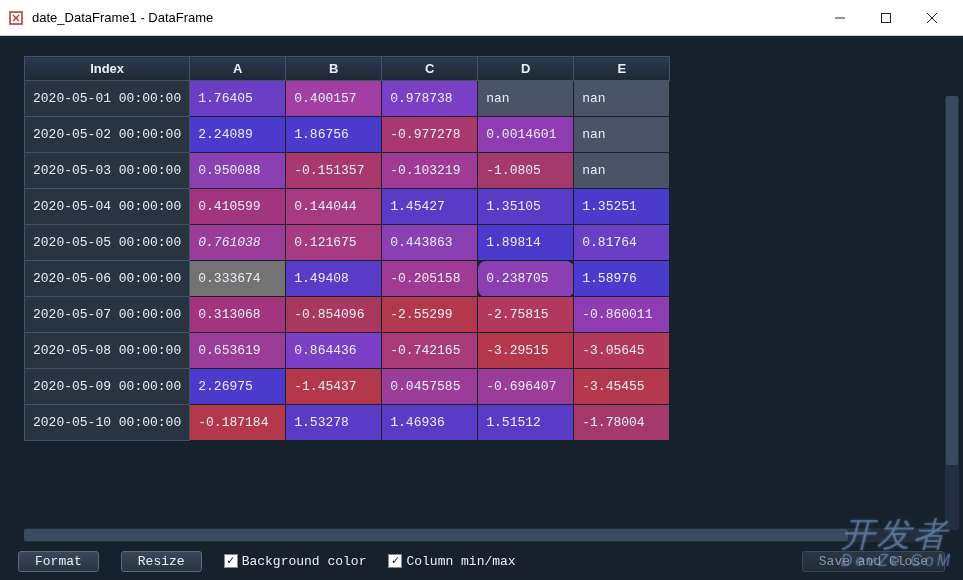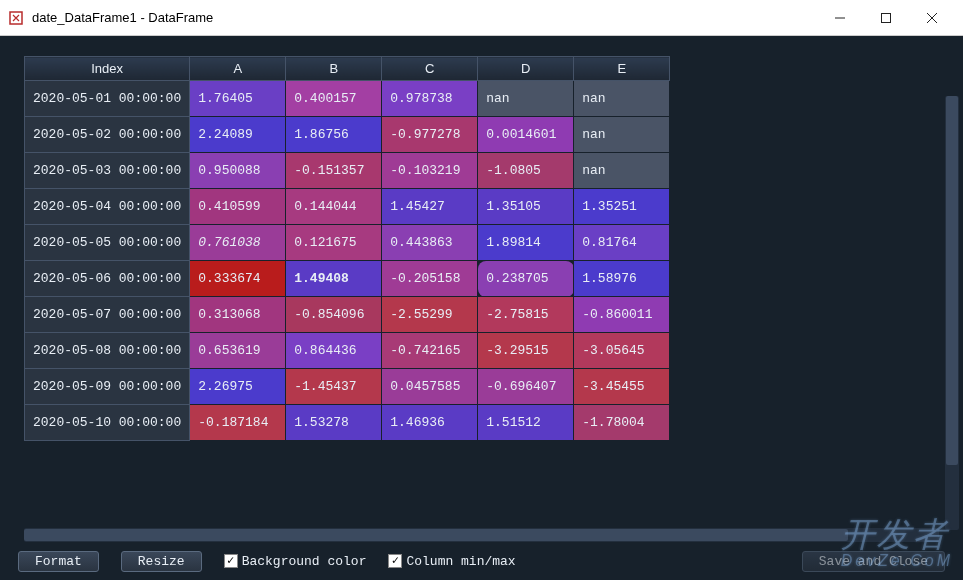--- a/index.html
+++ b/index.html
@@ -41,21 +41,21 @@
 }
 .data-table th, .data-table td {
   height: 36px; border: 1px solid #17212b;
   font-family: "Consolas","Courier New",monospace; font-size: 13px;
   text-align: left; padding: 0 8px; color: #e8eef5;
   white-space: nowrap; overflow: hidden;
 }
 .data-table thead th {
   height: 24px;
   background: linear-gradient(#2d3b4f, #1e2733);
-  border: 1px solid #455368; font-weight: normal; text-align: center;
+  border: 1px solid #455368; font-weight: bold; text-align: center;
   color: #e8eef5; font-family: "Segoe UI",sans-serif; font-size: 13px;
 }
 .index-col { width: 160px; }
 .val-col { width: 96px; }
 .index-cell {
   background: #2a3441; border: 1px solid #455368 !important;
   font-family: "Segoe UI",sans-serif; color: #e8eef5;
 }
 .corner {
   background: linear-gradient(#2d3b4f, #1e2733);
@@ -193,22 +193,22 @@
             <tr>
               <td class="index-cell index-col">2020-05-05 00:00:00</td>
               <td class="val-col" style="background: rgb(154, 60, 152); font-style: italic;">0.761038</td>
               <td class="val-col" style="background: rgb(167, 58, 128);">0.121675</td>
               <td class="val-col" style="background: rgb(138, 63, 178);">0.443863</td>
               <td class="val-col" style="background: rgb(75, 59, 204);">1.89814</td>
               <td class="val-col" style="background: rgb(106, 63, 197);">0.81764</td>
             </tr>
             <tr>
               <td class="index-cell index-col">2020-05-06 00:00:00</td>
-              <td class="val-col" style="background: #b91c1c;">0.333674</td>
-              <td class="val-col" style="background: rgb(90, 59, 197); font-weight: bold;">1.49408</td>
+              <td class="val-col" style="background: #737373;">0.333674</td>
+              <td class="val-col" style="background: rgb(90, 59, 197);">1.49408</td>
               <td class="val-col" style="background: rgb(159, 59, 149);">-0.205158</td>
               <td class="val-col" style="background: rgb(138, 63, 178); border-radius: 8px;">0.238705</td>
               <td class="val-col" style="background: rgb(75, 59, 204);">1.58976</td>
             </tr>
             <tr>
               <td class="index-cell index-col">2020-05-07 00:00:00</td>
               <td class="val-col" style="background: rgb(161, 54, 127);">0.313068</td>
               <td class="val-col" style="background: rgb(168, 56, 94);">-0.854096</td>
               <td class="val-col" style="background: rgb(180, 56, 76);">-2.55299</td>
               <td class="val-col" style="background: rgb(178, 57, 92);">-2.75815</td>

